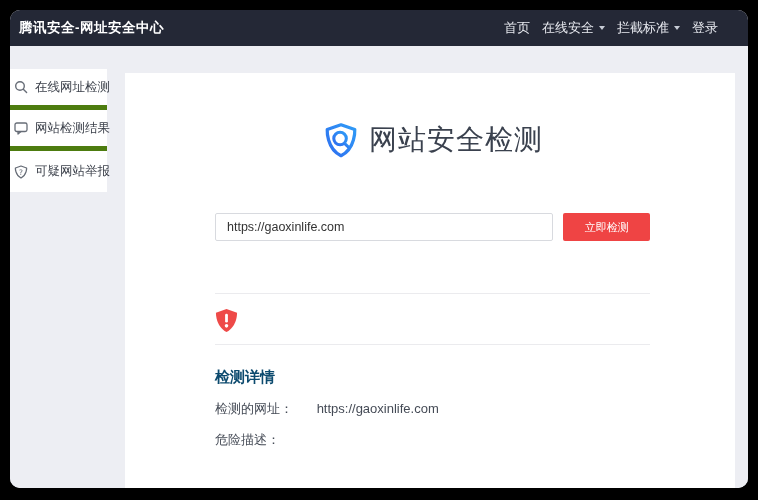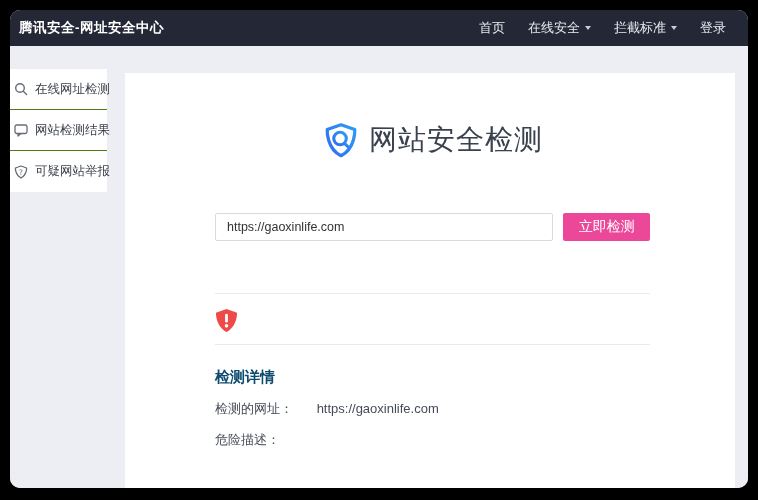--- a/index.html
+++ b/index.html
@@ -10,39 +10,39 @@
     position:relative; overflow:hidden;
   }
   .window {
     position:absolute; left:10px; top:10px; width:738px; height:478px;
     border-radius:10px; overflow:hidden; background:#edeef3;
     display:flex; flex-direction:column;
   }
   
   .navbar {
     height:36px; flex:0 0 36px; background:#242836;
-    display:flex; align-items:center; padding:0 22px 0 9px;
+    display:flex; align-items:center; padding:0 30px 0 9px;
   }
   .nav-title { color:#fff; font-size:13.5px; font-weight:bold; letter-spacing:.5px; }
   .nav-spacer { flex:1; }
-  .nav-menu { display:flex; align-items:center; gap:23px;margin-left:20px; }
+  .nav-menu { display:flex; align-items:center; gap:12px;margin-left:20px; }
   .nav-item { display:flex; align-items:center; color:#e8eaf0; font-size:13px; cursor:pointer; }
   .caret {
     width:0; height:0; margin-left:5px;
     border-left:3.5px solid transparent; border-right:3.5px solid transparent;
     border-top:4.5px solid #c7ccd6;
   }
   
   .page-body { flex:1; position:relative; background:#edeef3; }
   .sidebar {
     position:absolute; left:0; top:23px; width:97px; background:#fff;
   }
   .sidebar-item {
     height:41px; display:flex; align-items:center; padding-left:4px;
-    border-bottom:1px solid #4d7c0f; cursor:pointer;
+    border-bottom:5px solid #4d7c0f; cursor:pointer;
   }
   .sidebar-item:last-child { border-bottom:none; }
   .sidebar-item .icn { flex:0 0 14px; height:14px; margin-right:7px; }
   .sidebar-item .lbl { font-size:12.5px; color:#3a3f49; white-space:nowrap; }
   
   .main {
     position:absolute; left:115px; right:13px; top:27px; bottom:0;
     background:#fff; overflow:hidden;
   }
   .main-inner { padding:0 85px 0 90px; }
@@ -50,21 +50,21 @@
   .hero-logo { width:38px; height:38px; margin-right:9px; }
   .hero-title { font-size:28px; color:#3a414e; letter-spacing:1px; }
   .search-row { display:flex; justify-content:center; margin-top:38px; }
   .url-input {
     width:340px; height:28px; border:1px solid #d8dadf; border-radius:2px;
     padding:0 11px; font-size:12.5px; color:#333; outline:none; background:#fff;
     font-family:"Liberation Sans","DejaVu Sans",sans-serif;
   }
   .check-btn {
     width:87px; height:28px; margin-left:10px; border:none; border-radius:2px;
-    background:#ec4899; color:#fff; font-size:14px; cursor:pointer;
+    background:#ef4444; color:#fff; font-size:11px; cursor:pointer;
     font-family:"Liberation Sans","DejaVu Sans",sans-serif;
   }
   .divider { border-top:1px solid #ebebee; }
   .divider-1 { margin-top:52px; }
   .divider-2 { margin-top:11px; }
   .result-heading { margin-top:22px; font-size:14px; color:#353b45; font-weight:500; }
   .verdict-row { margin-top:13px; display:flex; align-items:center; height:26px; }
   .verdict-icon { width:23px; height:25px; margin-right:10px; }
   .verdict-text { font-size:20px; color:#e94a43; letter-spacing:.5px; }
   .details-heading { margin-top:23px; font-size:15px; color:#0c4a6e; font-weight:600; }

